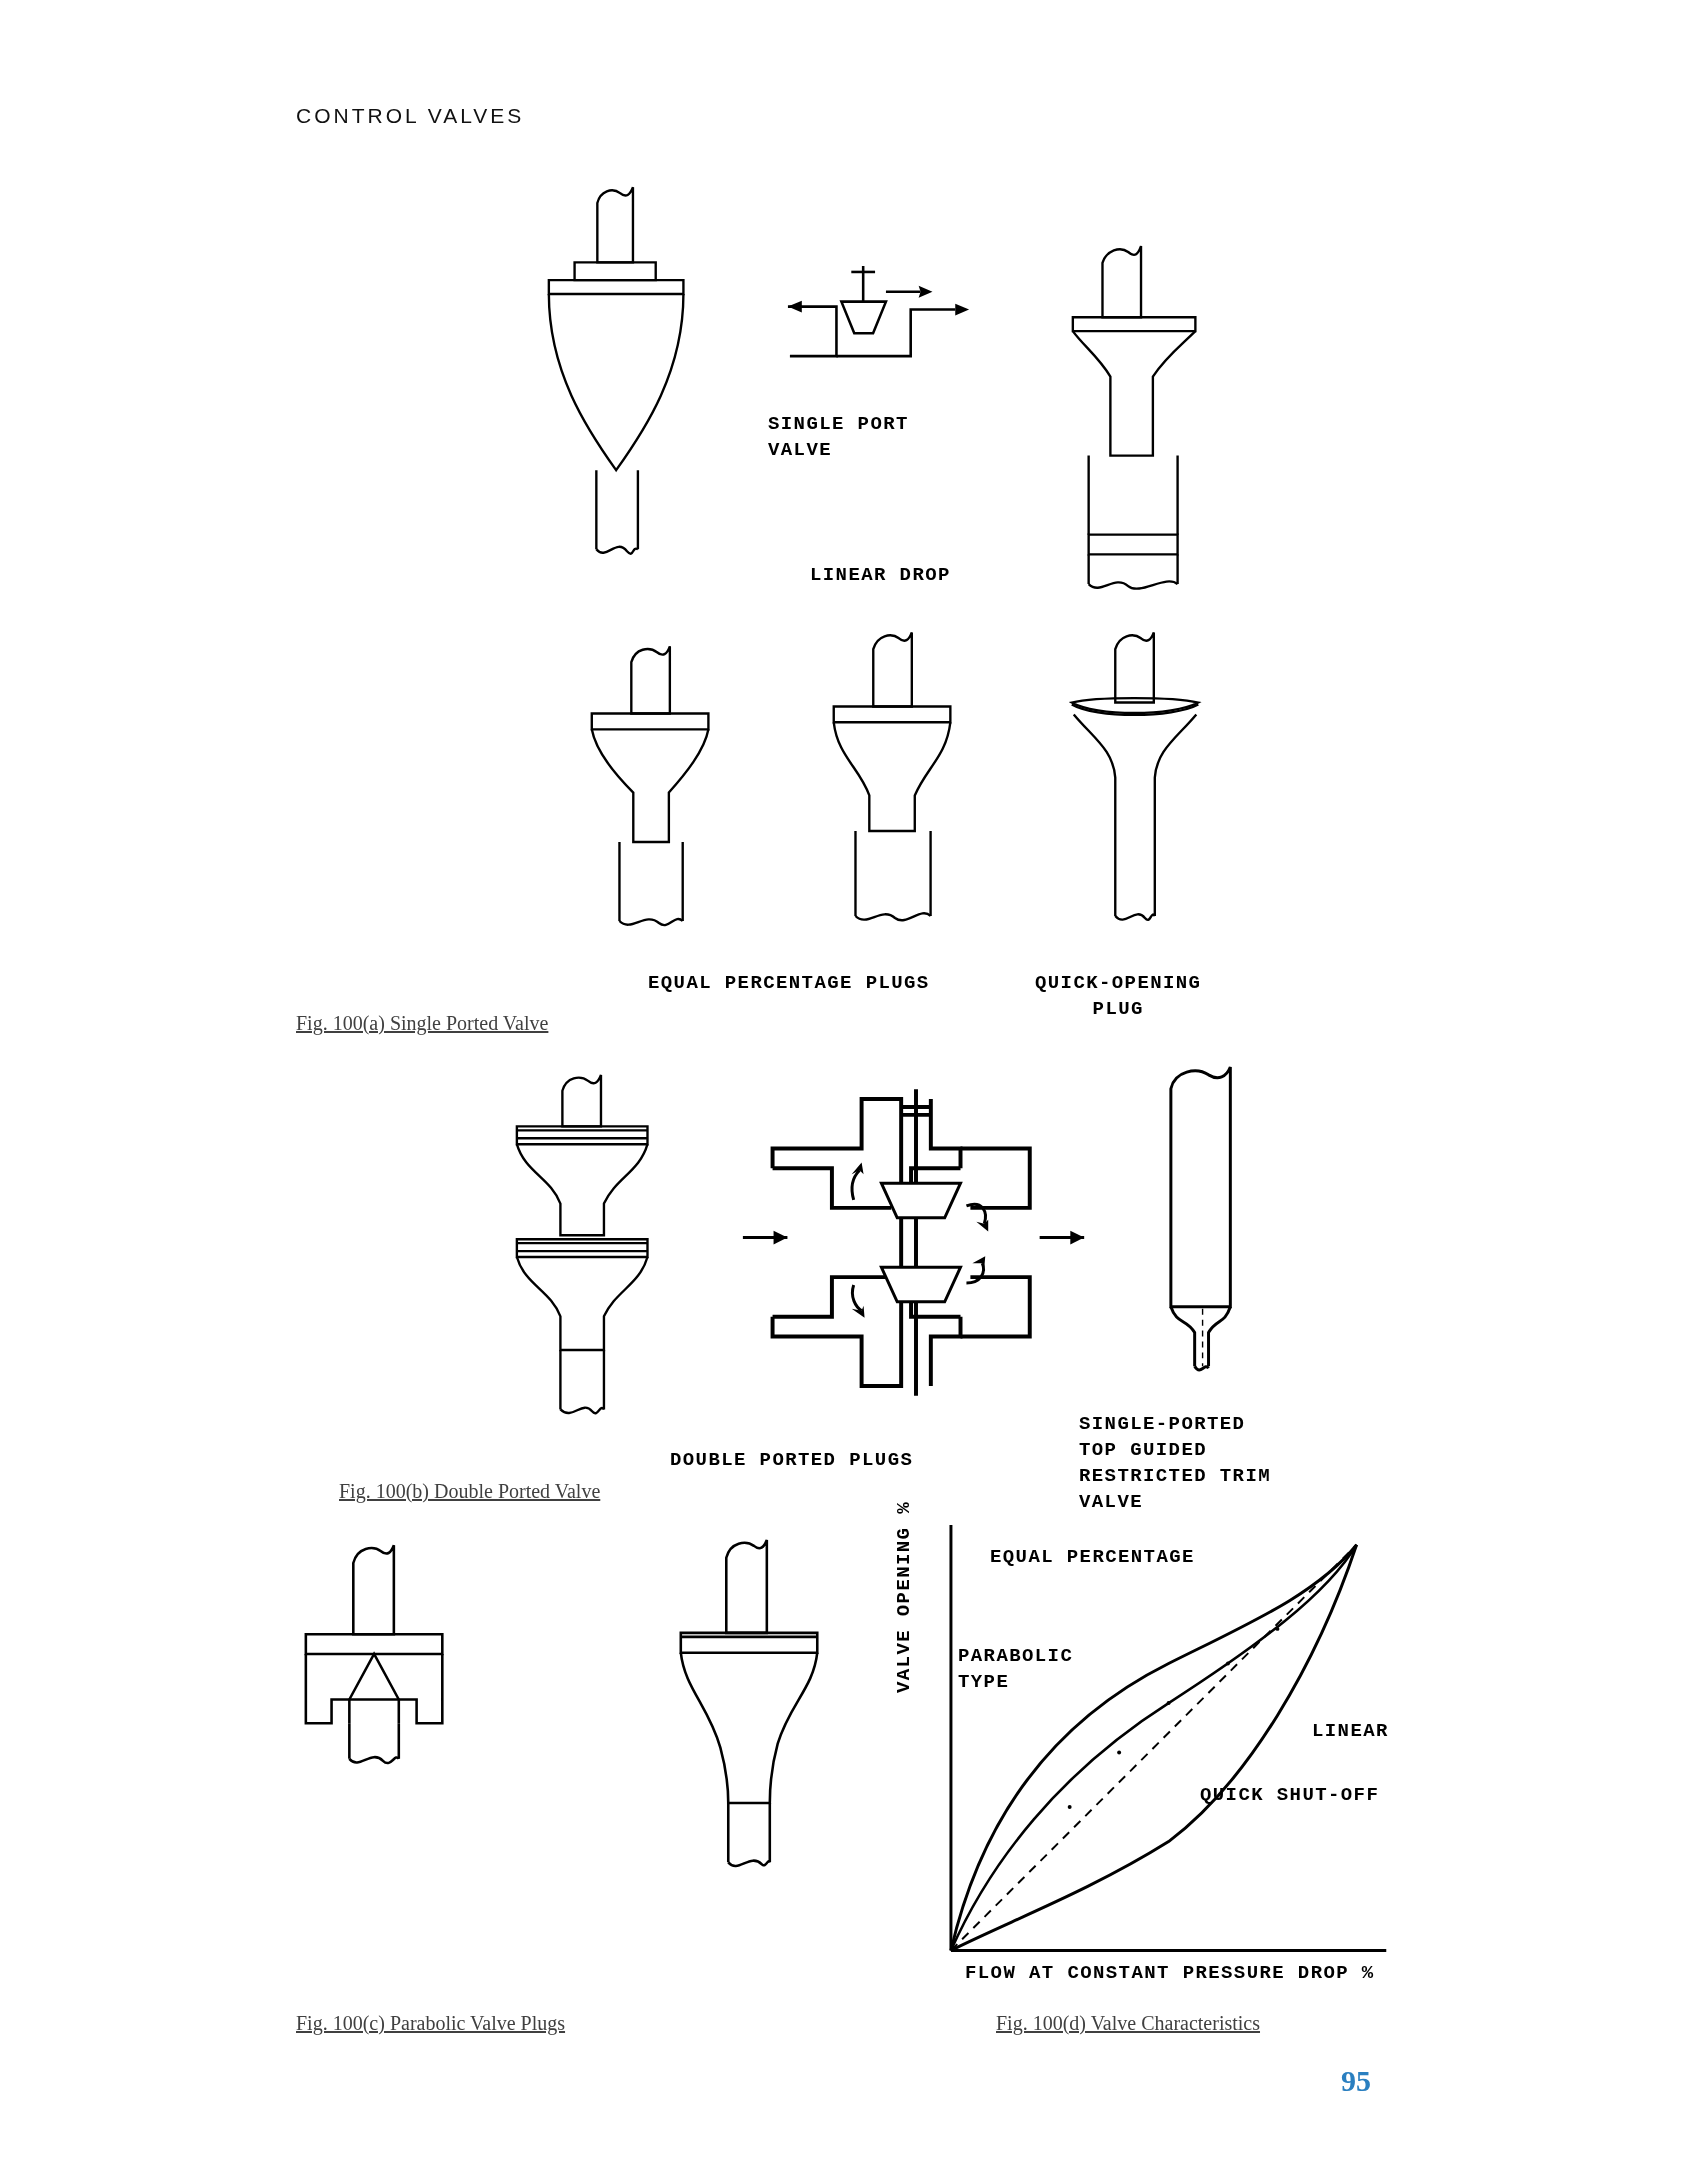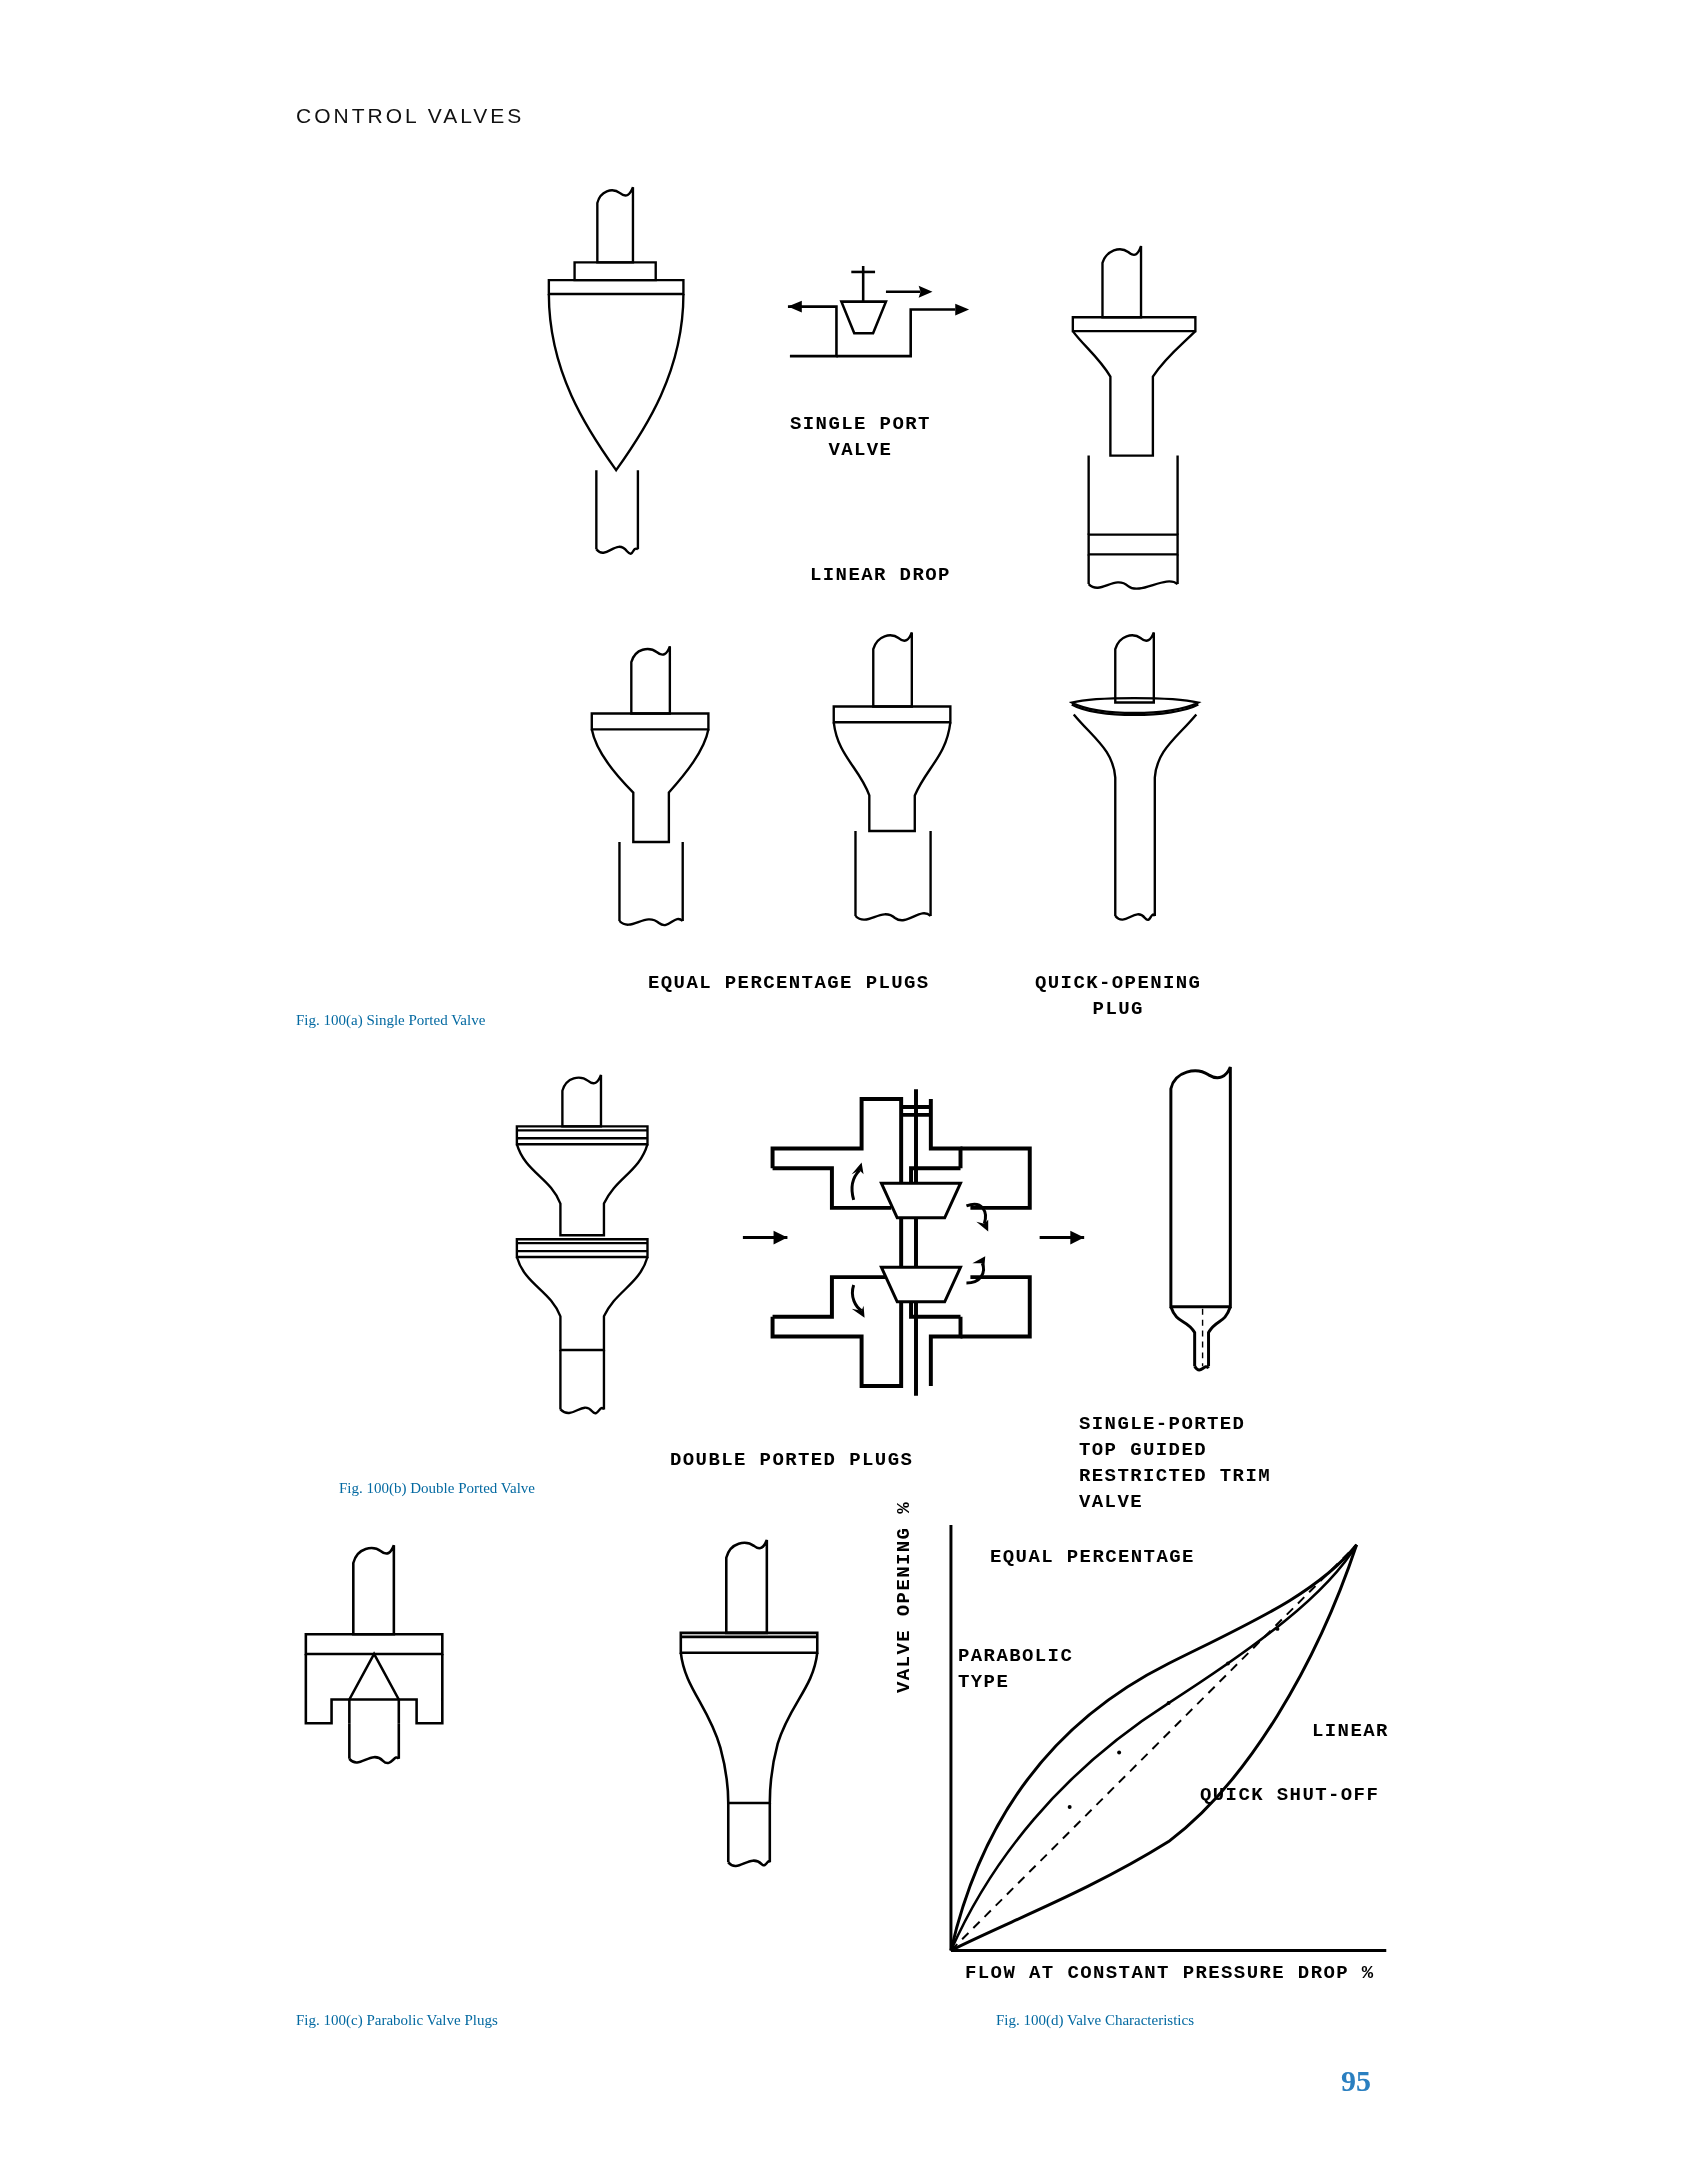--- a/index.html
+++ b/index.html
@@ -15,21 +15,21 @@
 
   
   #header{
     position:absolute;left:296px;top:104px;
     font-family:"Liberation Sans", sans-serif;
     font-size:21px;letter-spacing:3px;color:#111;
   }
 
   
   .lbl{position:absolute;color:#000;}
-  .cap{position:absolute;font-size:15px;color:#0369a1;}
+  .cap{position:absolute;font-size:20px;color:#404040;text-decoration:underline;}
 
   .mono13{font-family:"Liberation Mono", monospace;font-size:19px;font-weight:bold;letter-spacing:1.4px;line-height:26px;color:#000;}
 
   
   #watermark{
     position:absolute;left:0;top:1911px;width:1683px;height:267px;
     pointer-events:none;
   }
 
   #pageno{
@@ -71,21 +71,21 @@
         <path d="M105 30 L140 30"></path>
       </g>
       <g fill="#000">
         <path d="M6 45 l14 -6 l0 12 z"></path>
         <path d="M175 48 l-14 -6 l0 12 z" transform="translate(14,0)"></path>
         <path d="M140 30 l-2 -6 l14 6 l-14 6 z"></path>
       </g>
     </svg>
   </div>
 
-  <div class="lbl mono13" style="left:790px;top:411px;white-space:pre;text-align:center;"><span>SINGLE PORT
+  <div class="lbl mono13" style="left:768px;top:411px;white-space:pre;"><span>SINGLE PORT
 VALVE</span></div>
 
   <div class="fig" style="left:1059px;top:228px;">
     <svg width="168" height="386" viewBox="0 0 170 390">
       <g fill="none" stroke="#000" stroke-width="2.4">
         <path d="M44 35 C48 22 62 18 70 24 C77 30 80 26 83 18 L83 90 L44 90 Z"></path>
         <path d="M14 90 L138 90 L138 104 L14 104 Z"></path>
         <path d="M14 104 C24 118 40 130 52 150 L52 230 L95 230 L95 150 C108 130 124 118 138 104"></path>
         <path d="M30 230 L30 310 M120 230 L120 310"></path>
         <path d="M30 310 L120 310 L120 330 L30 330 Z" fill="none"></path>

